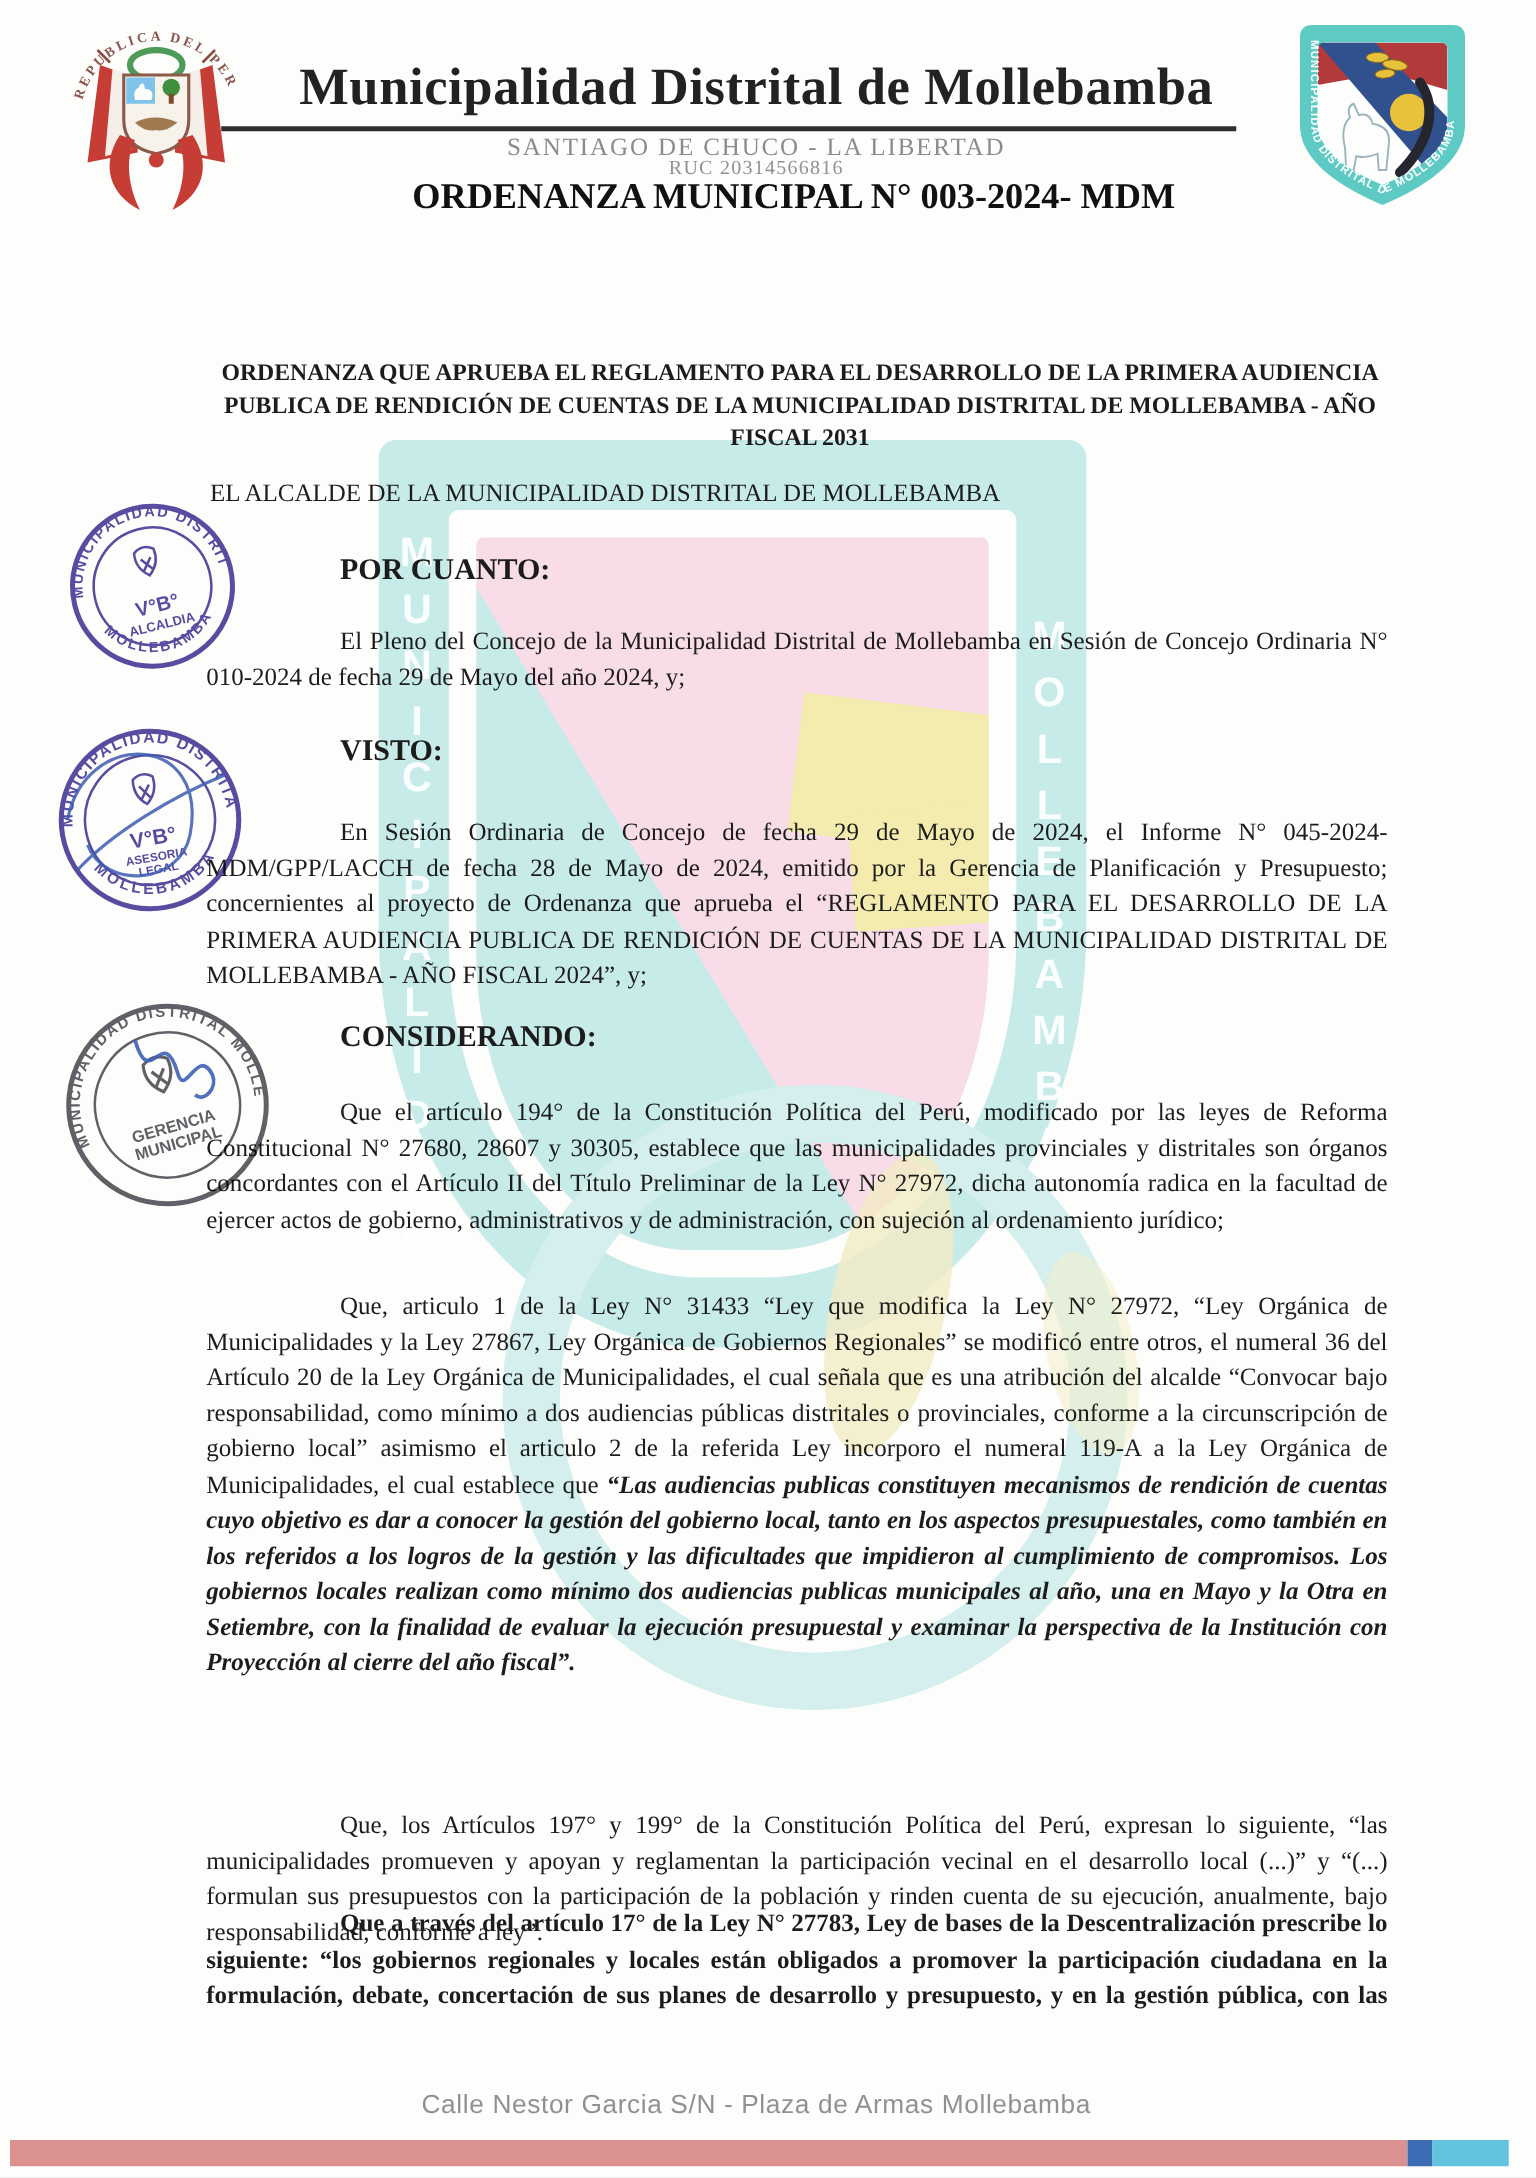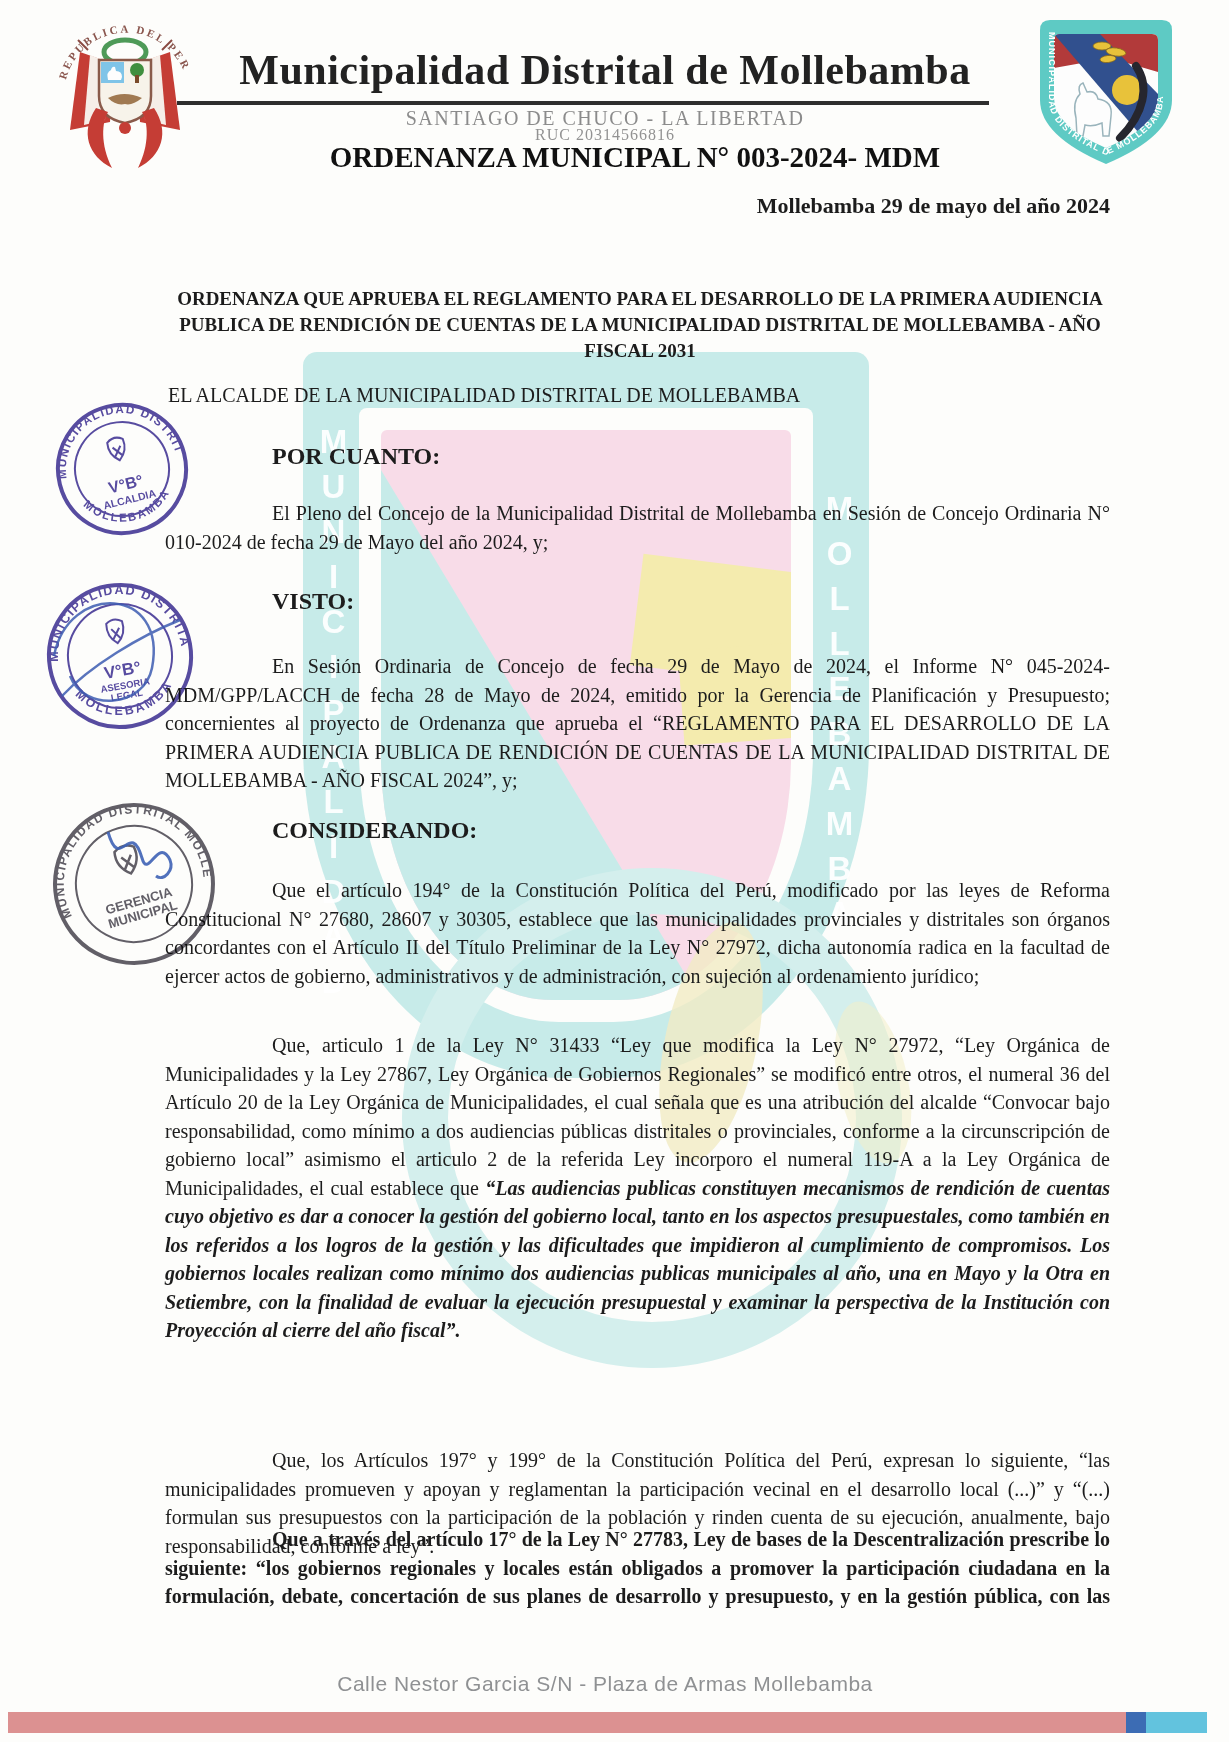--- a/index.html
+++ b/index.html
@@ -148,21 +148,20 @@
       <textPath href="#muniArc">MUNICIPALIDAD DISTRITAL DE MOLLEBAMBA</textPath>
     </text>
   </svg>
 
   <div class="abs hdr-title">Municipalidad Distrital de Mollebamba</div>
   <div class="abs hdr-rule"></div>
   <div class="abs hdr-sub">SANTIAGO DE CHUCO - LA LIBERTAD</div>
   <div class="abs hdr-ruc">RUC 20314566816</div>
   <div class="abs hdr-ord">ORDENANZA MUNICIPAL N° 003-2024- MDM</div>
 
-  <div class="abs dateline">Mollebamba 29 de mayo del año 2024</div>
   <div class="abs subject">ORDENANZA QUE APRUEBA EL REGLAMENTO PARA EL DESARROLLO DE LA PRIMERA AUDIENCIA PUBLICA DE RENDICIÓN DE CUENTAS DE LA MUNICIPALIDAD DISTRITAL DE MOLLEBAMBA - AÑO FISCAL 2031</div>
   <div class="abs addressee">EL ALCALDE DE LA MUNICIPALIDAD DISTRITAL DE MOLLEBAMBA</div>
 
   <div class="abs sec-h" id="h-porcuanto">POR CUANTO:</div>
   <div class="abs para" id="p-pleno"><span>El Pleno del Concejo de la Municipalidad Distrital de Mollebamba en Sesión de Concejo Ordinaria N° 010-2024 de fecha 29 de Mayo del año 2024, y;</span></div>
 
   <div class="abs sec-h" id="h-visto">VISTO:</div>
   <div class="abs para" id="p-visto"><span>En Sesión Ordinaria de Concejo de fecha 29 de Mayo de 2024, el Informe N° 045-2024-MDM/GPP/LACCH de fecha 28 de Mayo de 2024, emitido por la Gerencia de Planificación y Presupuesto; concernientes al proyecto de Ordenanza que aprueba el “REGLAMENTO PARA EL DESARROLLO DE LA PRIMERA AUDIENCIA PUBLICA DE RENDICIÓN DE CUENTAS DE LA MUNICIPALIDAD DISTRITAL DE MOLLEBAMBA - AÑO FISCAL 2024”, y;</span></div>
 
   <div class="abs sec-h" id="h-considerando">CONSIDERANDO:</div>

